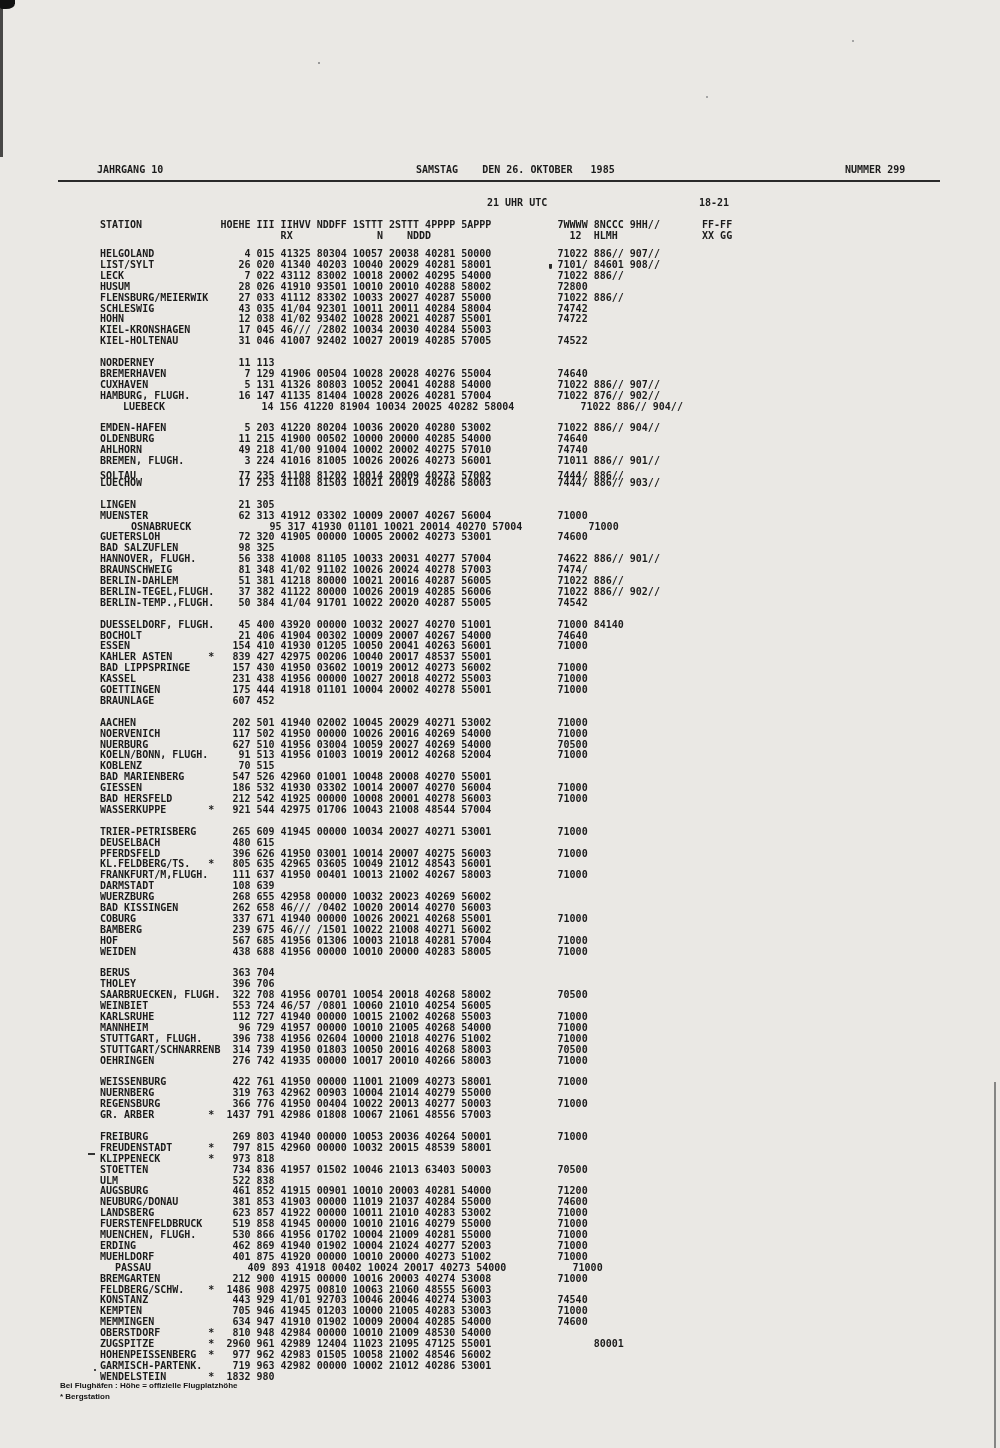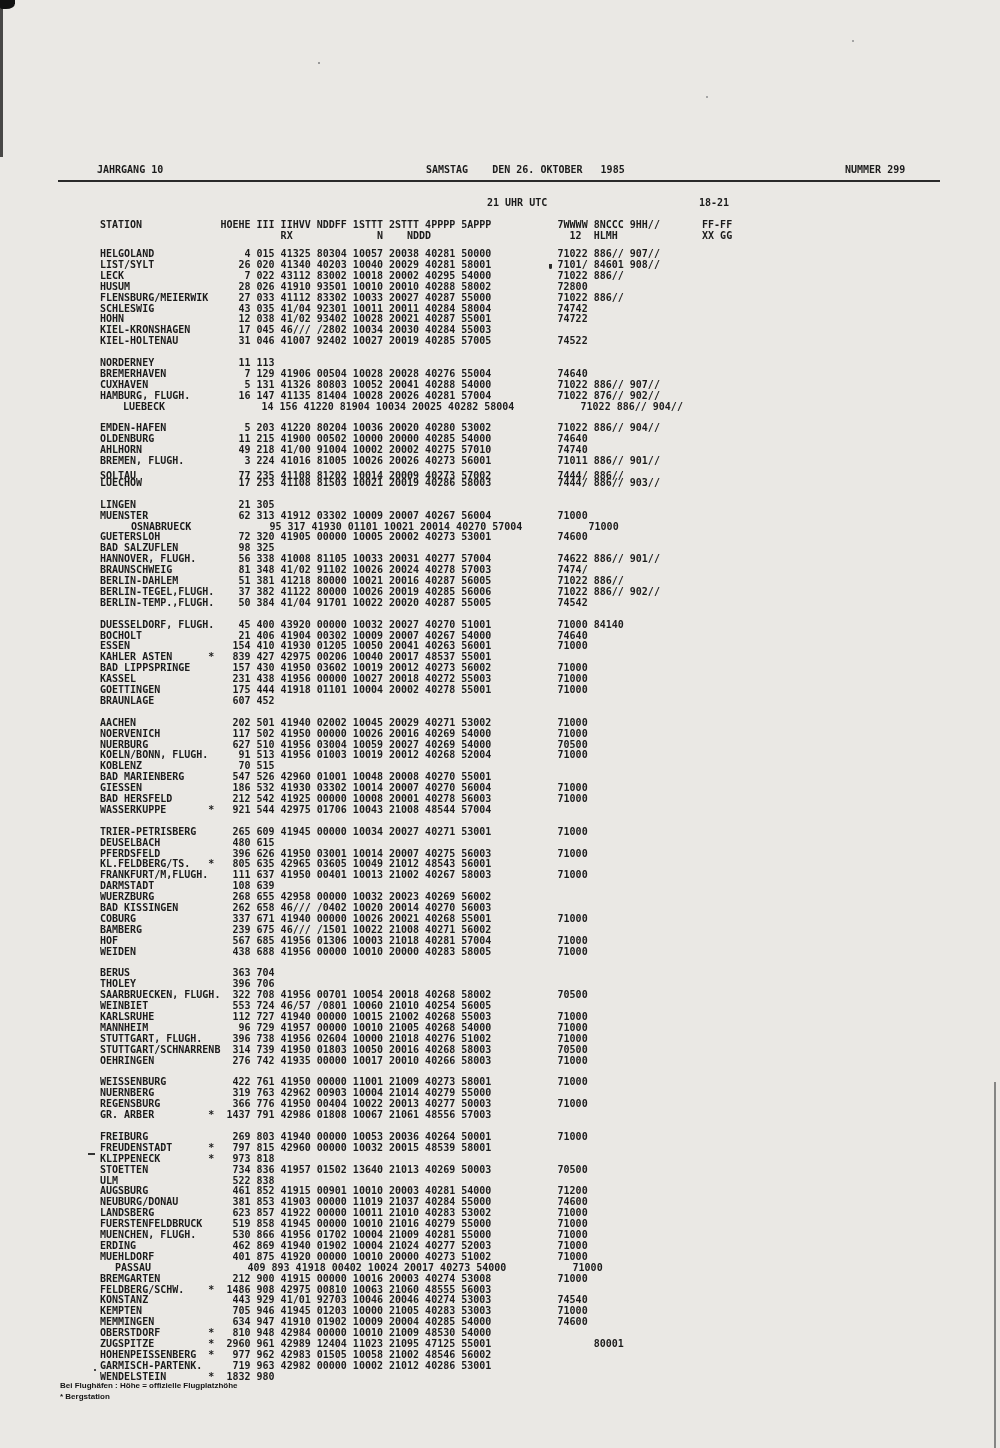--- a/index.html
+++ b/index.html
@@ -44,21 +44,21 @@
   <div class="artifact a-left-edge"></div>
   <div class="artifact a-right-edge"></div>
   <div class="artifact a-comma"></div>
   <div class="artifact a-dash"></div>
   <div class="artifact a-dot1"></div>
   <div class="artifact a-speck1"></div>
   <div class="artifact a-speck2"></div>
   <div class="artifact a-speck3"></div>
 
   <span class="mono" style="left:97px;top:164px">JAHRGANG 10</span>
-  <span class="mono" style="left:426px;top:164px">SAMSTAG    DEN 26. OKTOBER   1985</span>
+  <span class="mono" style="left:416px;top:164px">SAMSTAG    DEN 26. OKTOBER   1985</span>
   <span class="mono" style="left:845px;top:164px">NUMMER 299</span>
 
   <div class="rule"></div>
 
   <span class="mono" style="left:487px;top:197px">21 UHR UTC</span>
   <span class="mono" style="left:699px;top:197px">18-21</span>
 
   <div id="station-table-lines">
       <div class="ln" style="top: 219px;">STATION             HOEHE III IIHVV NDDFF 1STTT 2STTT 4PPPP 5APPP           7WWWW 8NCCC 9HH//       FF-FF</div>
       <div class="ln" style="top: 230px;">                              RX              N    NDDD                       12  HLMH              XX GG</div>
@@ -130,21 +130,21 @@
       <div class="ln" style="top: 1033px;">STUTTGART, FLUGH.     396 738 41956 02604 10000 21018 40276 51002           71000</div>
       <div class="ln" style="top: 1044px;">STUTTGART/SCHNARRENB  314 739 41950 01803 10050 20016 40268 58003           70500</div>
       <div class="ln" style="top: 1055px;">OEHRINGEN             276 742 41935 00000 10017 20010 40266 58003           71000</div>
       <div class="ln" style="top: 1076px;">WEISSENBURG           422 761 41950 00000 11001 21009 40273 58001           71000</div>
       <div class="ln" style="top: 1087px;">NUERNBERG             319 763 42962 00903 10004 21014 40279 55000</div>
       <div class="ln" style="top: 1098px;">REGENSBURG            366 776 41950 00404 10022 20013 40277 50003           71000</div>
       <div class="ln" style="top: 1109px;">GR. ARBER         *  1437 791 42986 01808 10067 21061 48556 57003</div>
       <div class="ln" style="top: 1131px;">FREIBURG              269 803 41940 00000 10053 20036 40264 50001           71000</div>
       <div class="ln" style="top: 1142px;">FREUDENSTADT      *   797 815 42960 00000 10032 20015 48539 58001</div>
       <div class="ln" style="top: 1153px;">KLIPPENECK        *   973 818</div>
-      <div class="ln" style="top: 1164px;">STOETTEN              734 836 41957 01502 13640 21013 40269 50003           70500</div>
+      <div class="ln" style="top: 1164px;">STOETTEN              734 836 41957 01502 10046 21013 63403 50003           70500</div>
       <div class="ln" style="top: 1175px;">ULM                   522 838</div>
       <div class="ln" style="top: 1185px;">AUGSBURG              461 852 41915 00901 10010 20003 40281 54000           71200</div>
       <div class="ln" style="top: 1196px;">NEUBURG/DONAU         381 853 41903 00000 11019 21037 40284 55000           74600</div>
       <div class="ln" style="top: 1207px;">LANDSBERG             623 857 41922 00000 10011 21010 40283 53002           71000</div>
       <div class="ln" style="top: 1218px;">FUERSTENFELDBRUCK     519 858 41945 00000 10010 21016 40279 55000           71000</div>
       <div class="ln" style="top: 1229px;">MUENCHEN, FLUGH.      530 866 41956 01702 10004 21009 40281 55000           71000</div>
       <div class="ln" style="top: 1240px;">ERDING                462 869 41940 01902 10004 21024 40277 52003           71000</div>
       <div class="ln" style="top: 1251px;">MUEHLDORF             401 875 41920 00000 10010 20000 40273 51002           71000</div>
       <div class="ln" style="top: 1262px; padding-left: 15px;">PASSAU                409 893 41918 00402 10024 20017 40273 54000           71000</div>
       <div class="ln" style="top: 1273px;">BREMGARTEN            212 900 41915 00000 10016 20003 40274 53008           71000</div>

